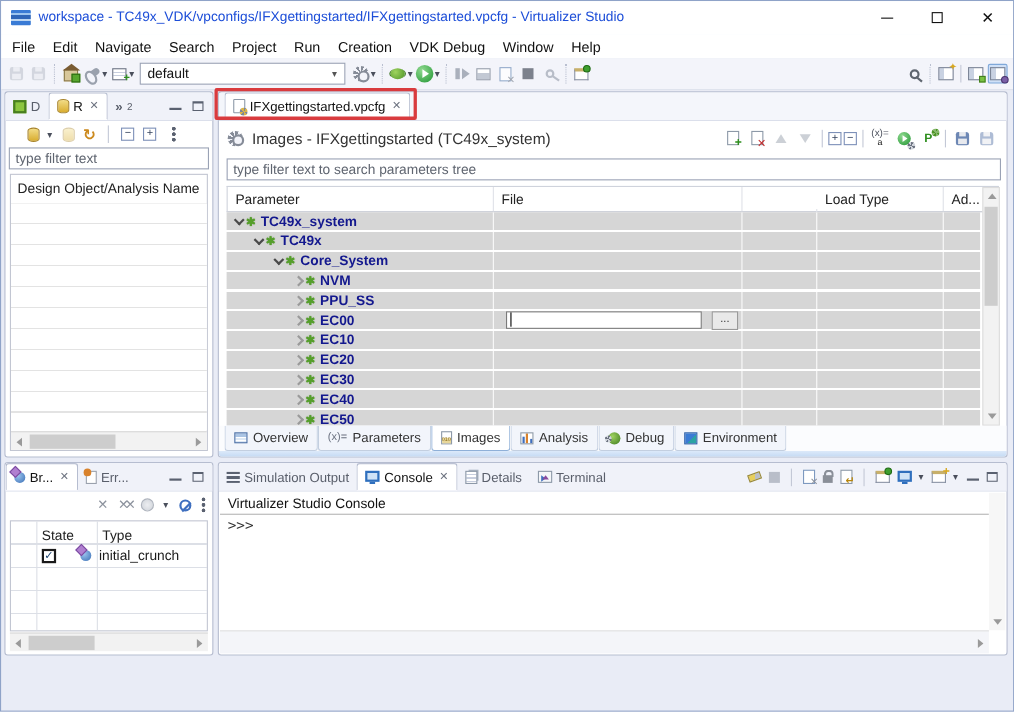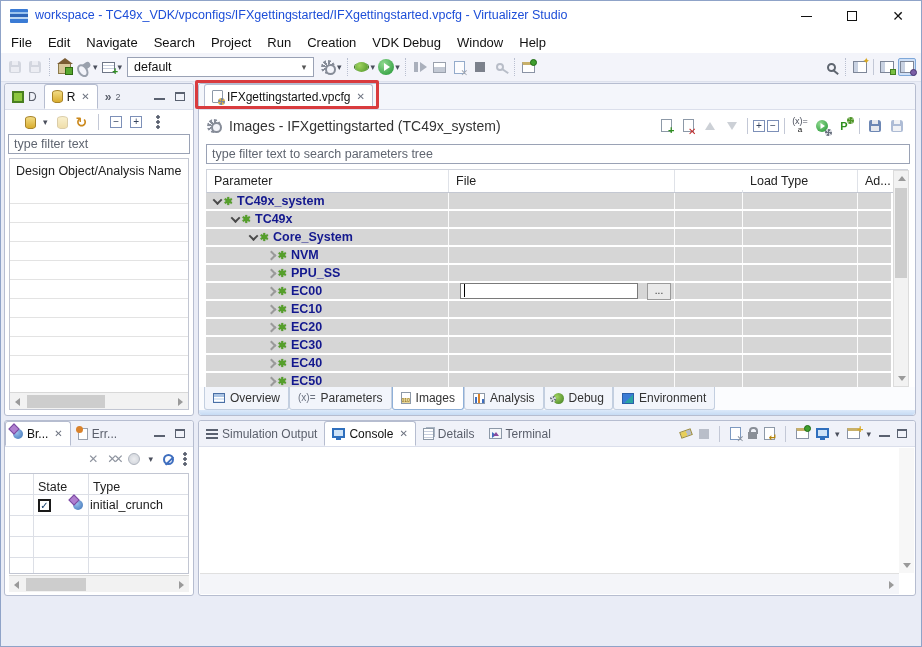--- a/index.html
+++ b/index.html
@@ -595,20 +595,24 @@
         <div class="vline"></div>
         <div class="pinwin"></div>
         <div class="monic"></div>
         <span class="dd">▾</span>
         <div class="newwin"></div>
         <span class="dd">▾</span>
         <div class="mmin"></div>
         <div class="mmax"></div>
       </div>
     </div>
+    <div id="con-body">
+      <div id="con-title">Virtualizer Studio Console</div>
+      <div id="con-prompt">&gt;&gt;&gt;</div>
+    </div>
     <div id="con-vscroll">
         <div class="arrDn"></div>
       </div>
     <div id="con-hscroll">
         <div class="arrR"></div>
       </div>
   </div>
 
 
 </div>

